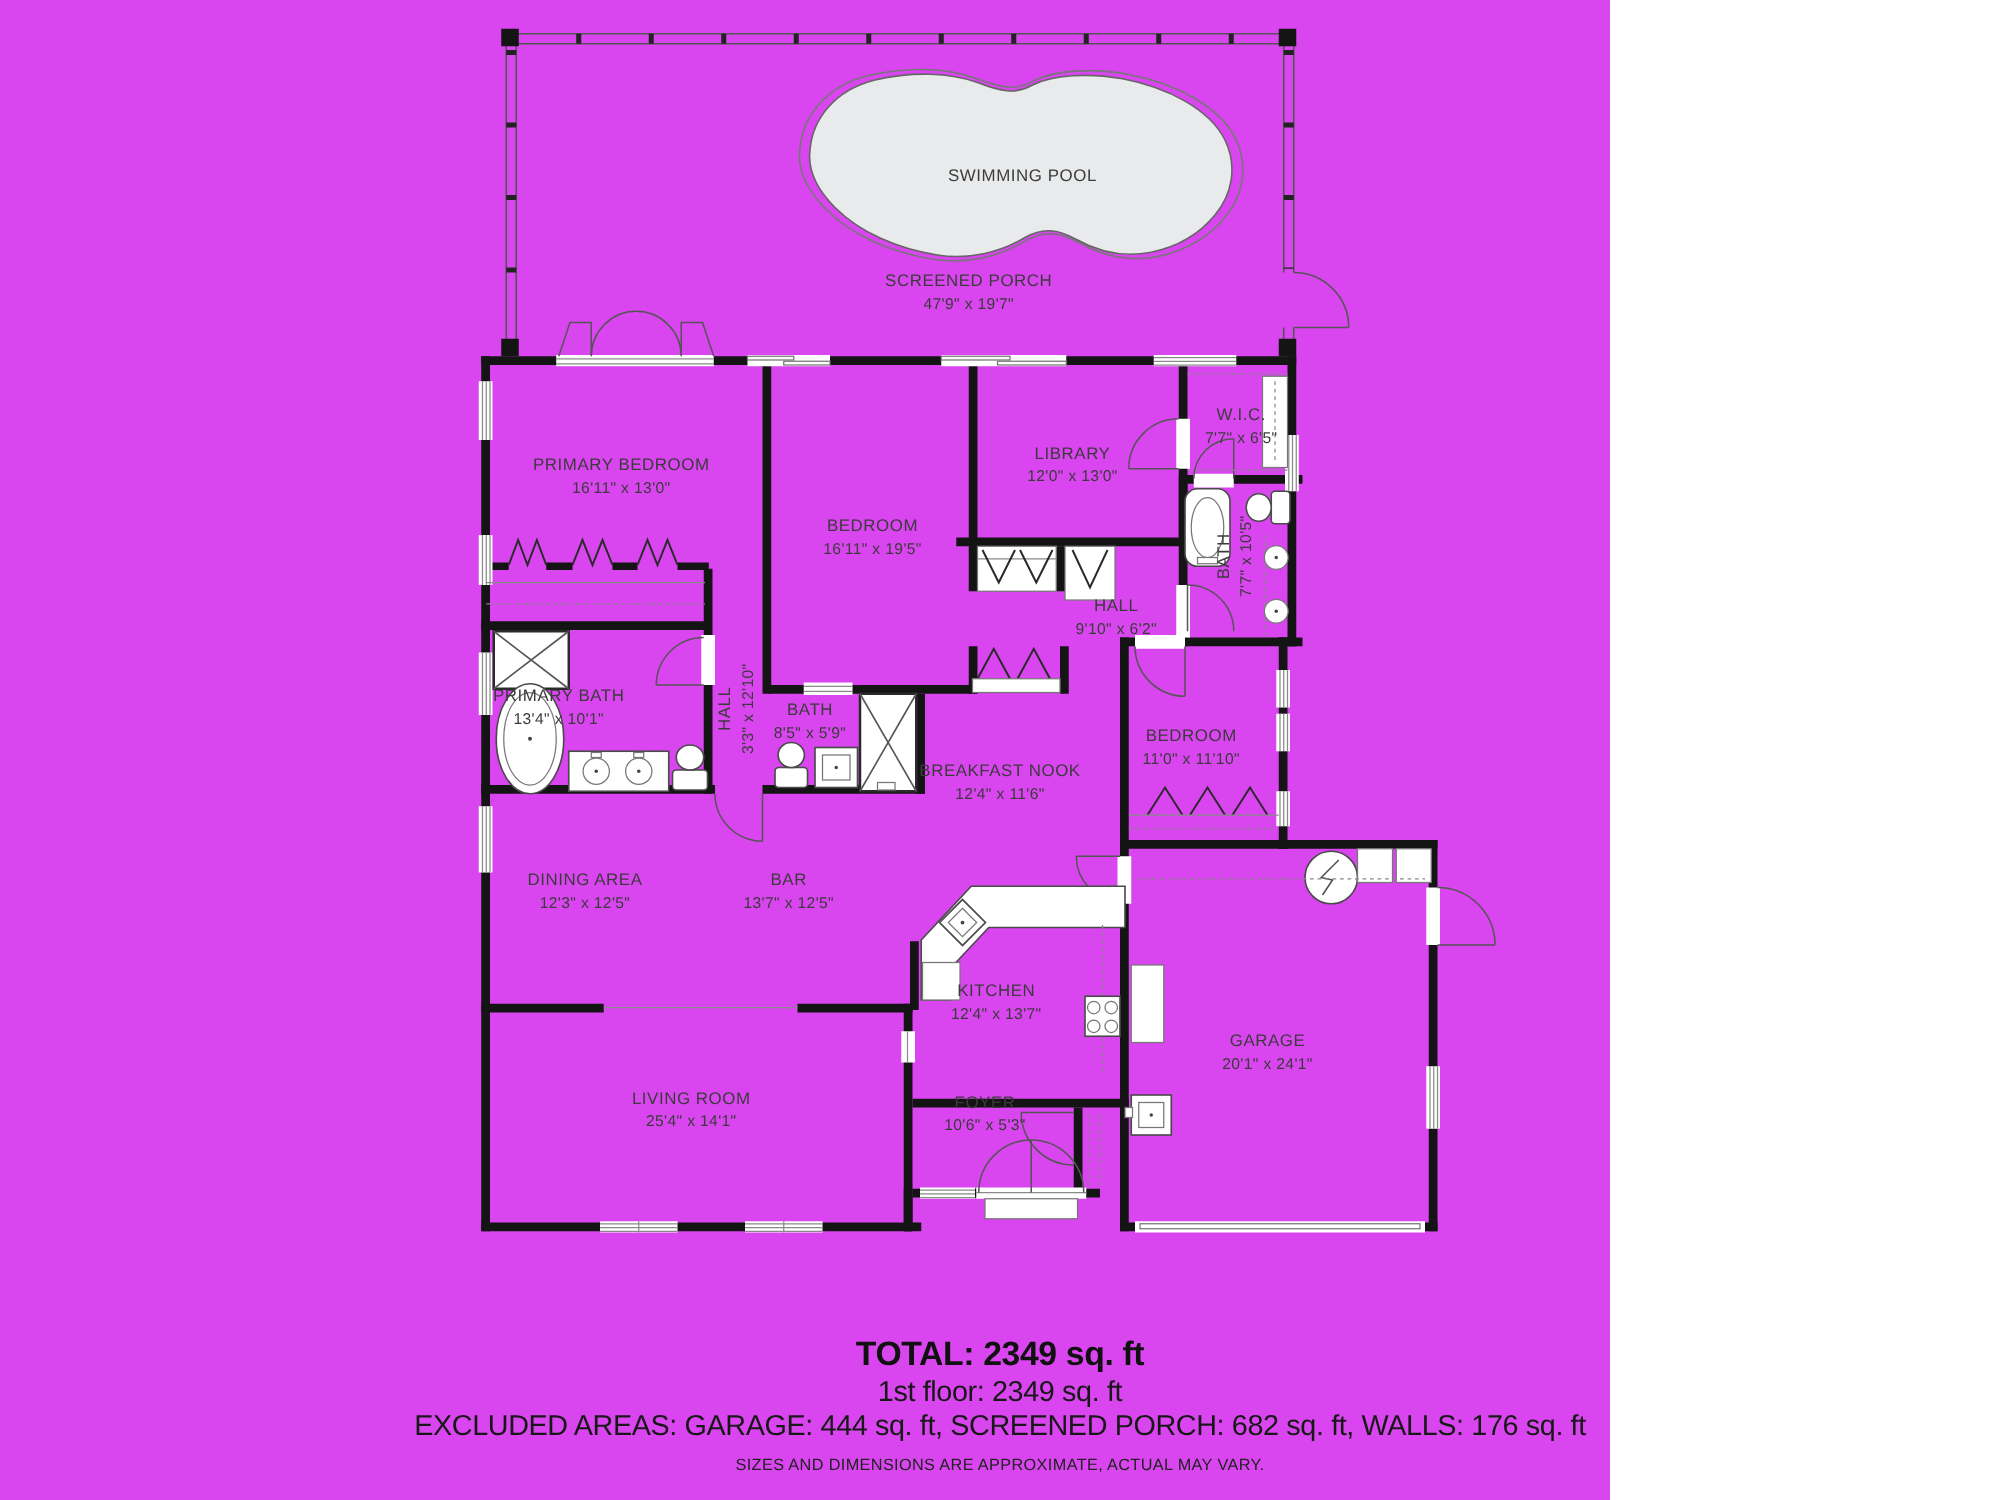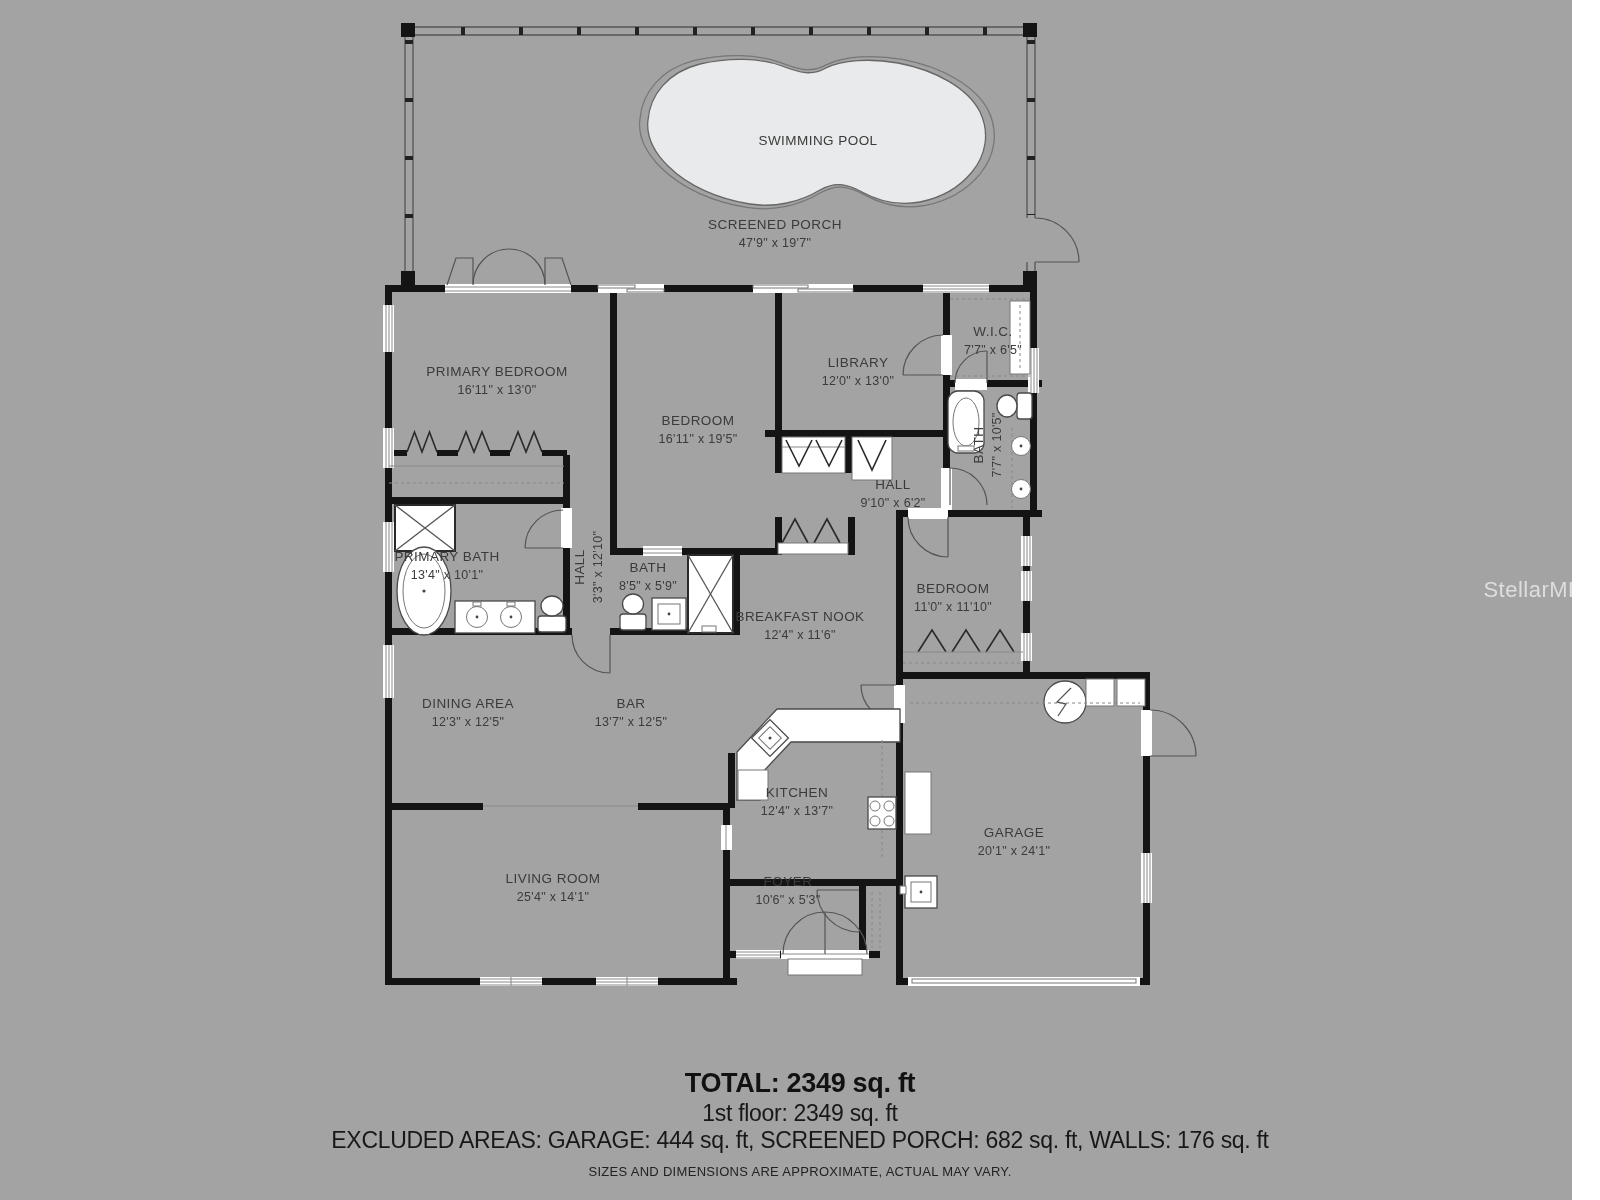--- a/index.html
+++ b/index.html
@@ -1,16 +1,16 @@
 <!DOCTYPE html>
 <html><head>
 <meta charset="utf-8">
 <style>
   html,body{margin:0;padding:0;background:#ffffff;}
-  #stage{position:relative;width:1572px;height:1200px;background:#a3a3a3;overflow:hidden;
+  #stage{position:relative;width:1288px;height:1200px;background:#d946ef;overflow:hidden;
          font-family:"Liberation Sans",sans-serif;}
   svg{position:absolute;left:0;top:0;}
   text{font-family:"Liberation Sans",sans-serif;}
   .rn{font-size:13.5px;fill:#3b3b3b;text-anchor:middle;letter-spacing:.45px;}
   .rd{font-size:12.5px;fill:#3b3b3b;text-anchor:middle;letter-spacing:.3px;}
   .wall{fill:#141414;}
   .open{fill:#ffffff;}
   .thin{stroke:#8a8a8a;stroke-width:1;fill:none;}
   .thin2{stroke:#555555;stroke-width:1.3;fill:none;}
   .fix{stroke:#4a4a4a;stroke-width:1.3;fill:#ffffff;}

